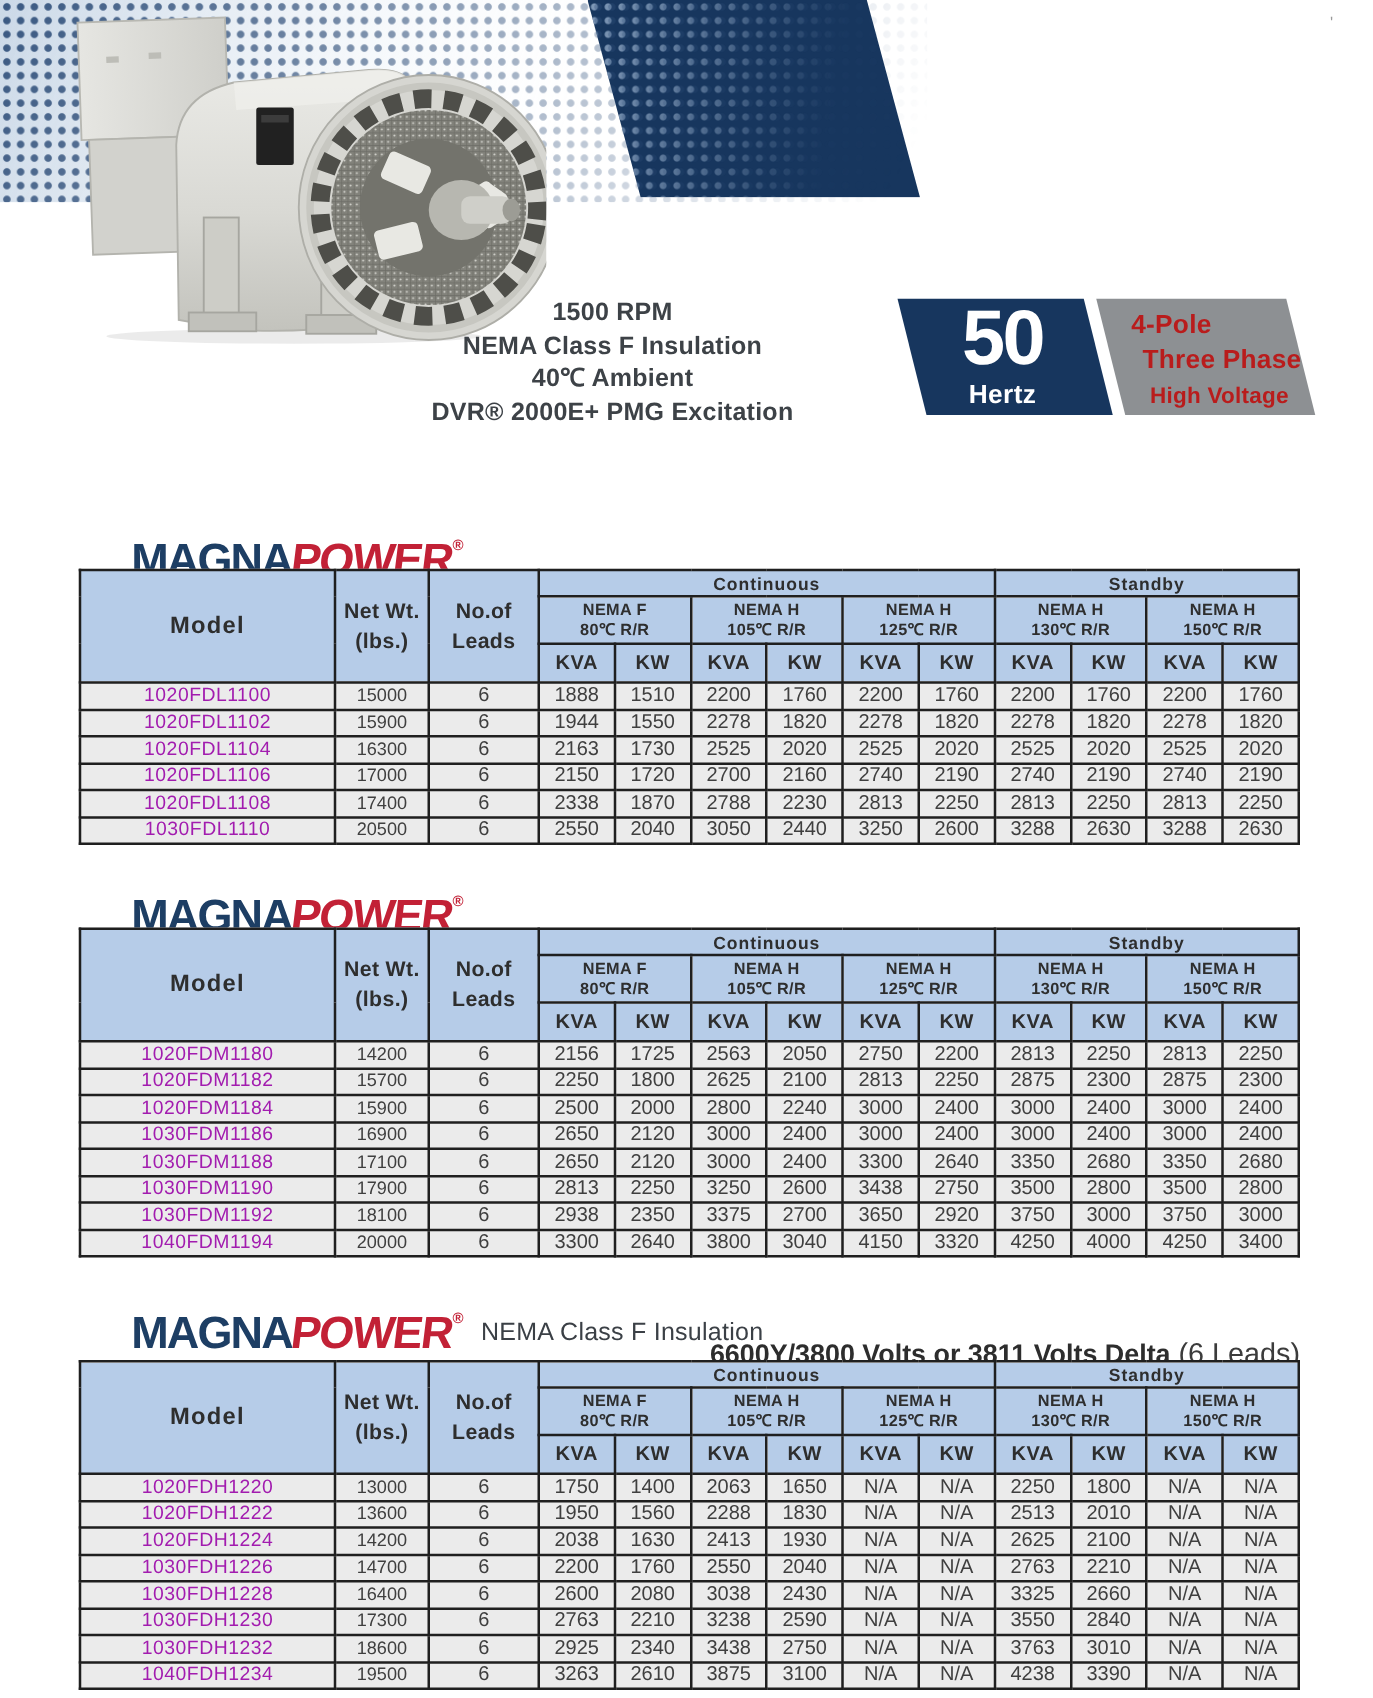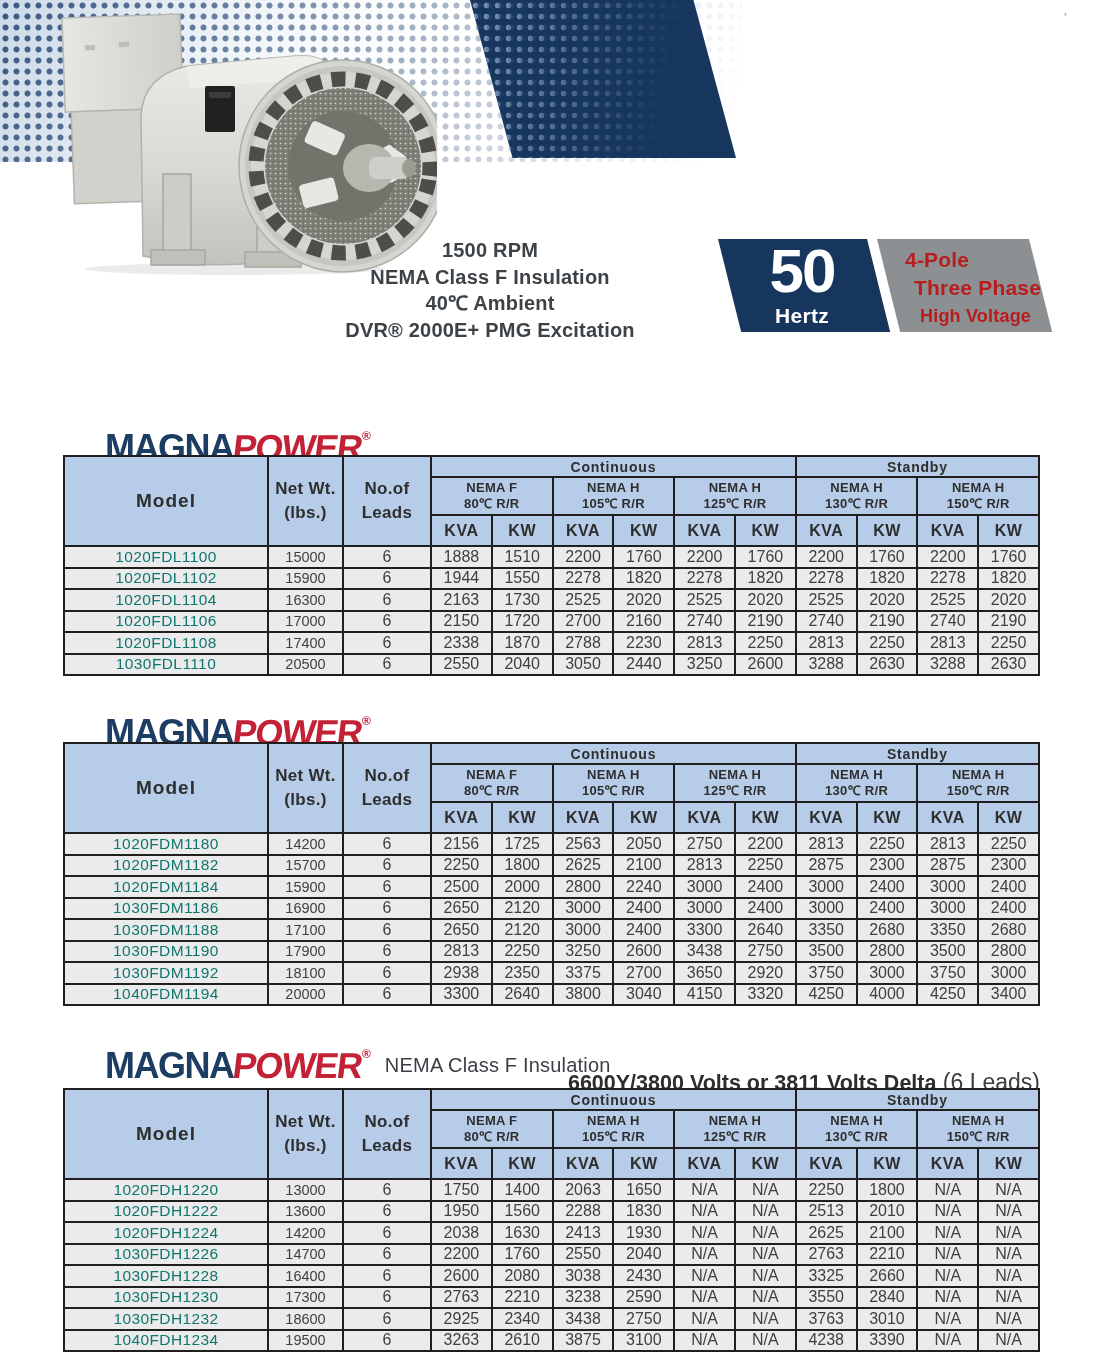--- a/index.html
+++ b/index.html
@@ -72,21 +72,21 @@
   #sec2 .tbl{top:44px;} #sec3 .tbl{top:57px;}
   table.spec{width:977px;border-collapse:collapse;table-layout:fixed;background:#ebebeb;}
   table.spec th,table.spec td{border:2px solid #1f1f1f;text-align:center;padding:0;overflow:hidden;}
   table.spec thead th{background:#b6cce8;color:#2e2e2e;font-weight:bold;margin-left:20px;}
   tr.h1 th{font-size:14px;height:19px;letter-spacing:.8px;}
   tr.h2 th{font-size:13px;height:36px;line-height:16px;letter-spacing:.3px;}
   tr.h3 th{font-size:16px;height:29px;letter-spacing:.5px;}
   th.hc-model{font-size:19px !important;letter-spacing:1px !important;}
   th.hc-net,th.hc-leads{font-size:17px !important;line-height:24px !important;letter-spacing:.3px !important;}
   table.spec tbody td{height:19.5px;font-size:16px;color:#3f3f3f;}
-  table.spec tbody td.c-model{font-size:15.5px;color:#0f766e;letter-spacing:.4px;margin-left:42px;}
+  table.spec tbody td.c-model{font-size:15.5px;color:#a21caf;letter-spacing:.4px;margin-left:42px;}
   table.spec tbody td.c-net{font-size:14.5px;}
 </style>
 </head>
 <body>
 
 <div class="navy-ribbon"></div>
 <div class="halftone"></div>
 <div class="stray-mark">'</div>
 
 <svg class="generator" viewBox="0 0 412 272" xmlns="http://www.w3.org/2000/svg">

